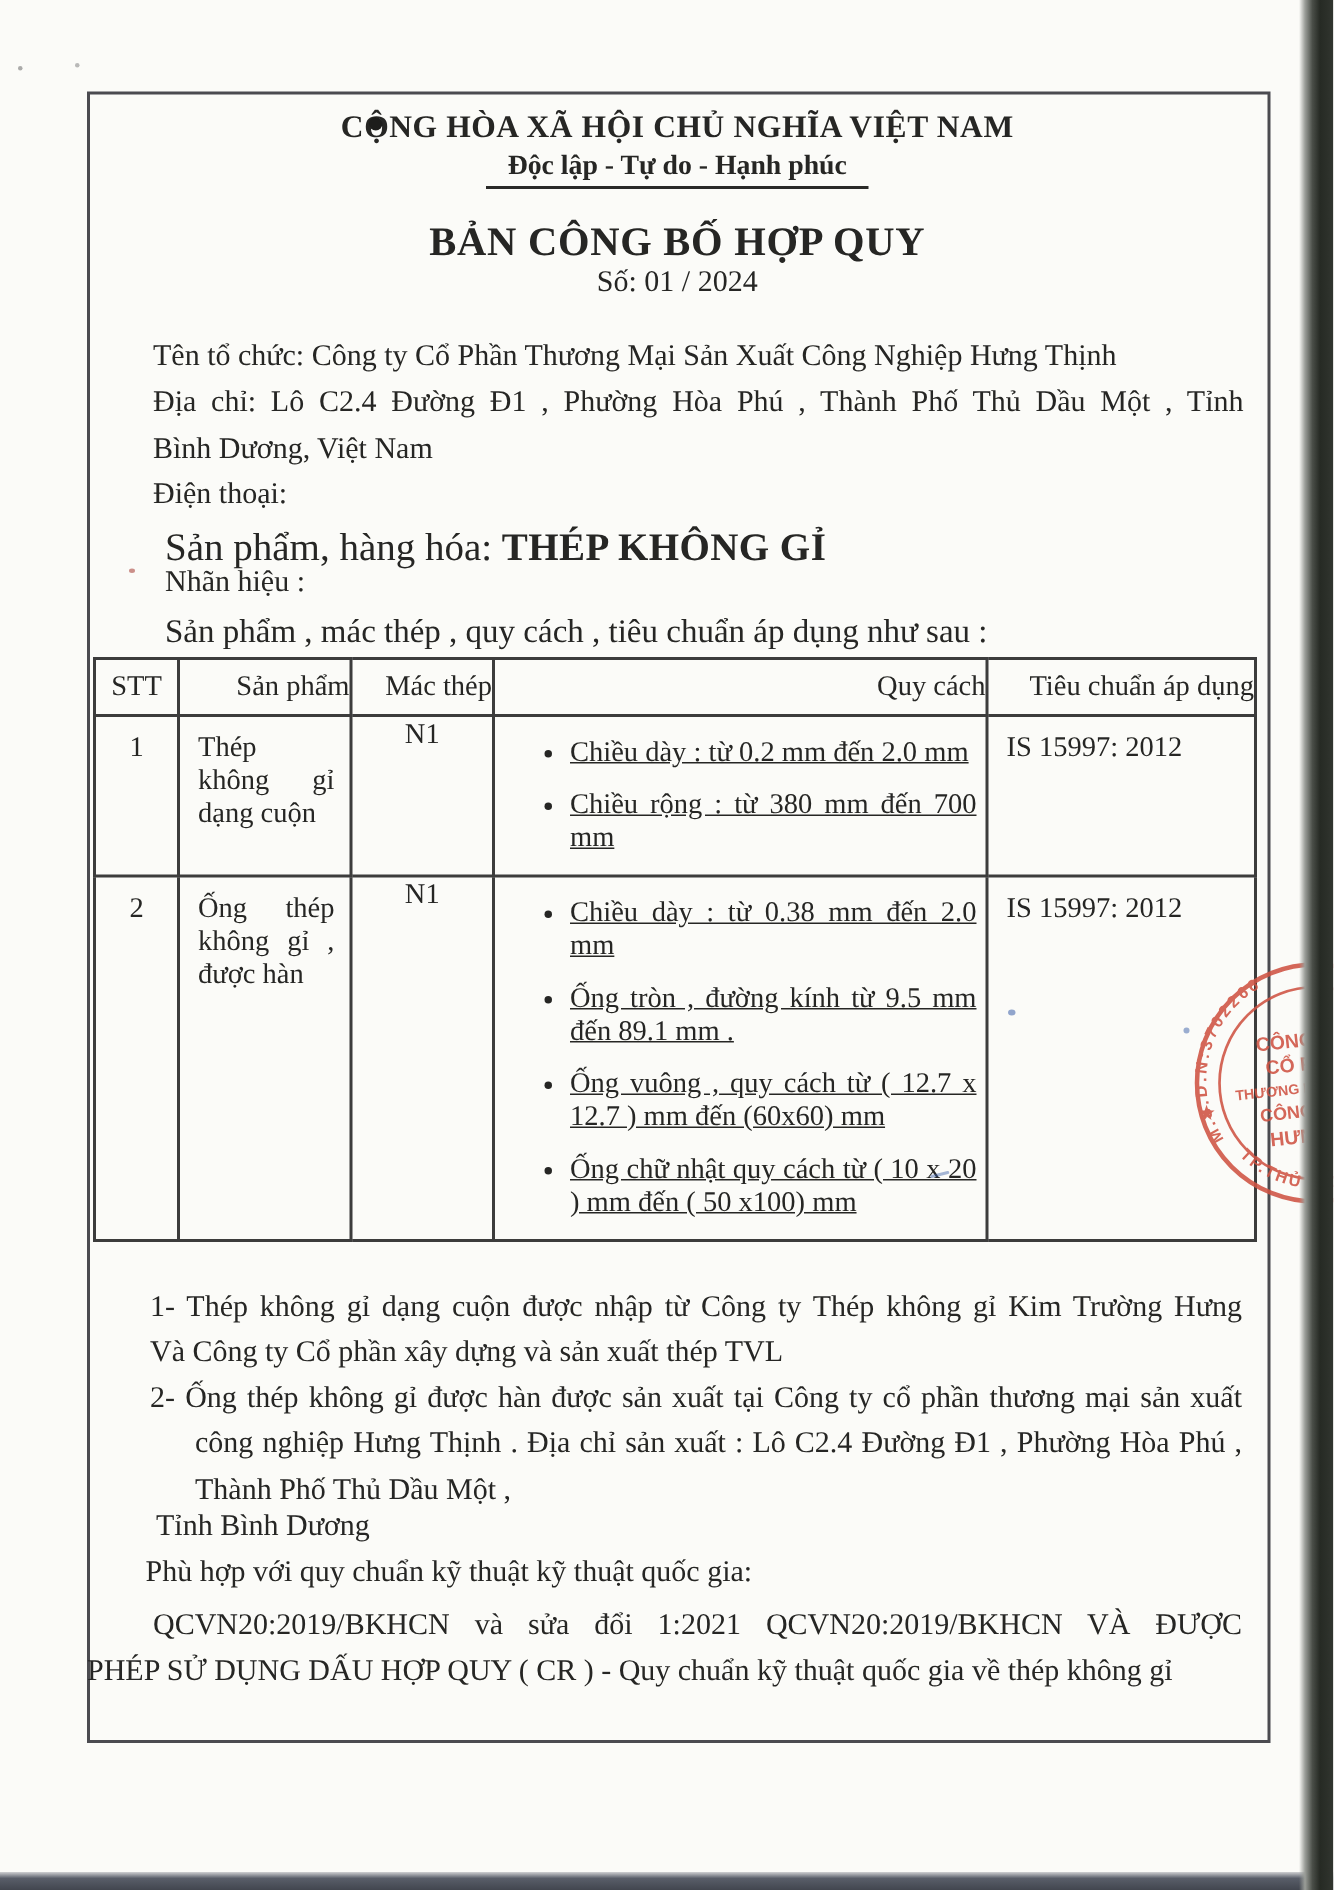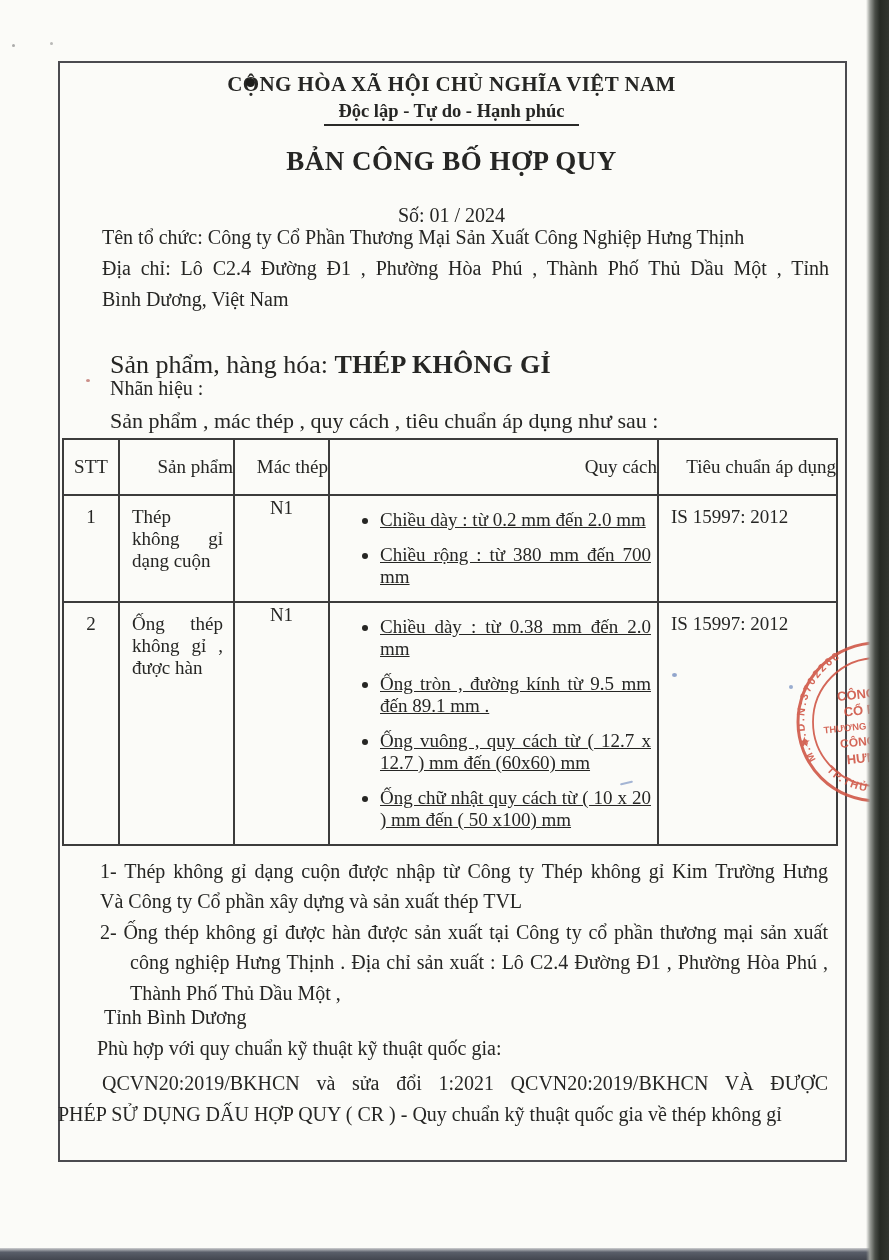--- a/index.html
+++ b/index.html
@@ -19,35 +19,35 @@
   }
   .frame {
     position:absolute; left:58px; top:61px; width:785px; height:1097px;
     border:2px solid #4b4b50;
   }
   .ctr { position:absolute; left:58px; width:787px; text-align:center; }
   .nat-title { top:72px; font-weight:bold; font-size:21px; letter-spacing:.4px; }
   .motto { top:101px; font-weight:bold; font-size:18.5px; }
   .motto span { display:inline-block; padding:0 14px 2px 14px; border-bottom:2.2px solid #2a2a28; }
   .doc-title { top:146px; font-weight:bold; font-size:27px; letter-spacing:.5px; }
-  .doc-num { top:204px; font-size:20px; }
+  .doc-num { top:177px; font-size:20px; }
 
   .info { position:absolute; left:102px; top:222px; width:727px; font-size:20px; line-height:30.8px; }
   .jl { text-align:justify; text-align-last:justify; }
   .prod { position:absolute; left:110px; top:350px; font-size:26px; }
   .prod .bold { font-weight:bold; letter-spacing:.3px; }
   .brand { position:absolute; left:110px; top:377px; font-size:20px; }
   .intro { position:absolute; left:110px; top:408px; font-size:22px; }
 
   table.spec {
     position:absolute; left:62px; top:438px; width:774px;
     border-collapse:collapse; table-layout:fixed; font-size:19px;
   }
   table.spec th, table.spec td { border:2px solid #3c3c3c; vertical-align:top; font-weight:normal; }
-  table.spec thead tr { height:56px; }
+  table.spec thead tr { height:38px; }
   table.spec th { vertical-align:middle; text-align:right; padding:0 0 0 12px; }
   table.spec th.c { text-align:center; padding:0; }
   tr.r1 { height:98px; }
   tr.r2 { height:235px; }
   td.stt { text-align:center; padding-top:10px; }
   td.sp  { padding:10px 10px 0 12px; text-align:justify; }
   td.mac { text-align:center; }
   td.qc  { padding:0; }
   td.qc ul { margin:13px 0 0 0; padding:0 4px 0 50px; }
   td.qc li { margin:0 0 13px 0; text-align:justify; padding-right:2px;text-decoration:underline; }
@@ -83,20 +83,21 @@
   <div class="ctr motto">
     <span>Độc lập - Tự do - Hạnh phúc</span>
   </div>
   <div class="ctr doc-title">BẢN CÔNG BỐ HỢP QUY</div>
   <div class="ctr doc-num">Số: 01 / 2024</div>
 
   <div class="info">
     <div>Tên tổ chức: Công ty Cổ Phần Thương Mại Sản Xuất Công Nghiệp Hưng Thịnh</div>
     <div class="jl">Địa chỉ: Lô C2.4 Đường Đ1 , Phường Hòa Phú , Thành Phố Thủ Dầu Một , Tỉnh</div>
     <div>Bình Dương, Việt Nam</div>
+    <div>Điện thoại:</div>
   </div>
 
   <div class="prod">
     <span>Sản phẩm, hàng hóa: </span><span class="bold">THÉP KHÔNG GỈ</span>
   </div>
   <div class="brand">Nhãn hiệu :</div>
   <div class="intro">Sản phẩm , mác thép , quy cách , tiêu chuẩn áp dụng như sau :</div>
 
   <table class="spec">
     <colgroup>

